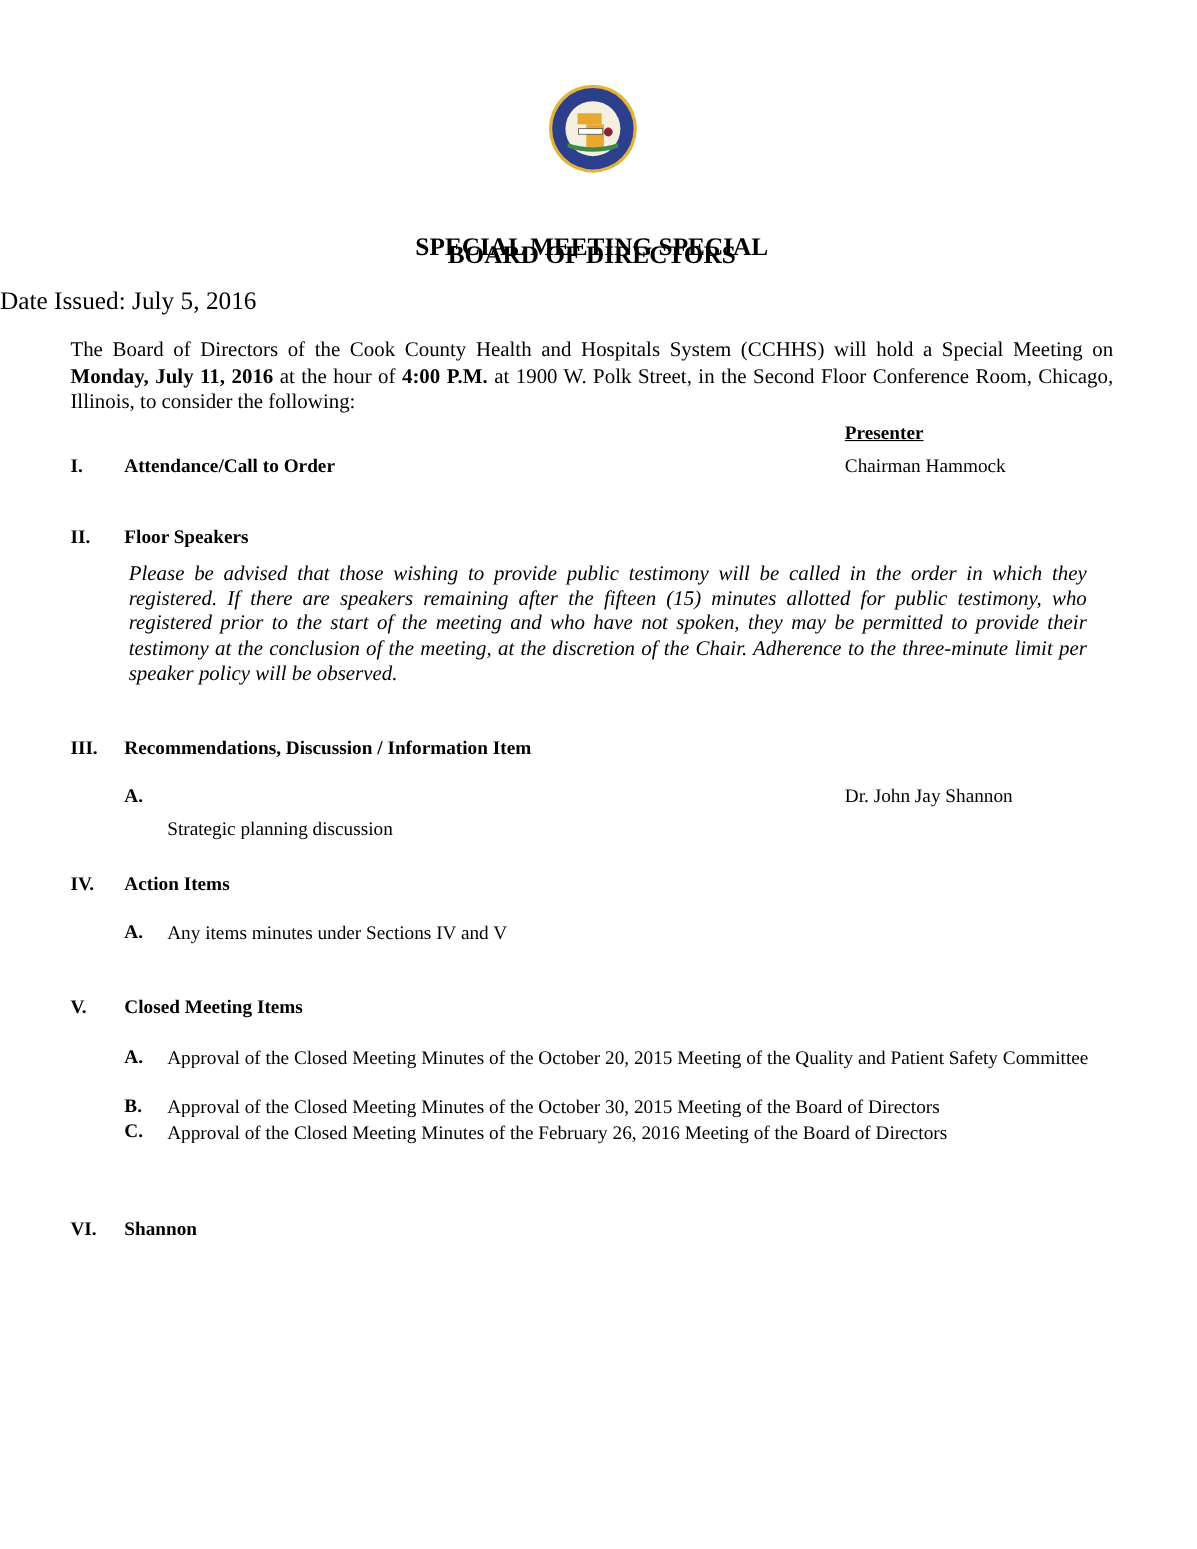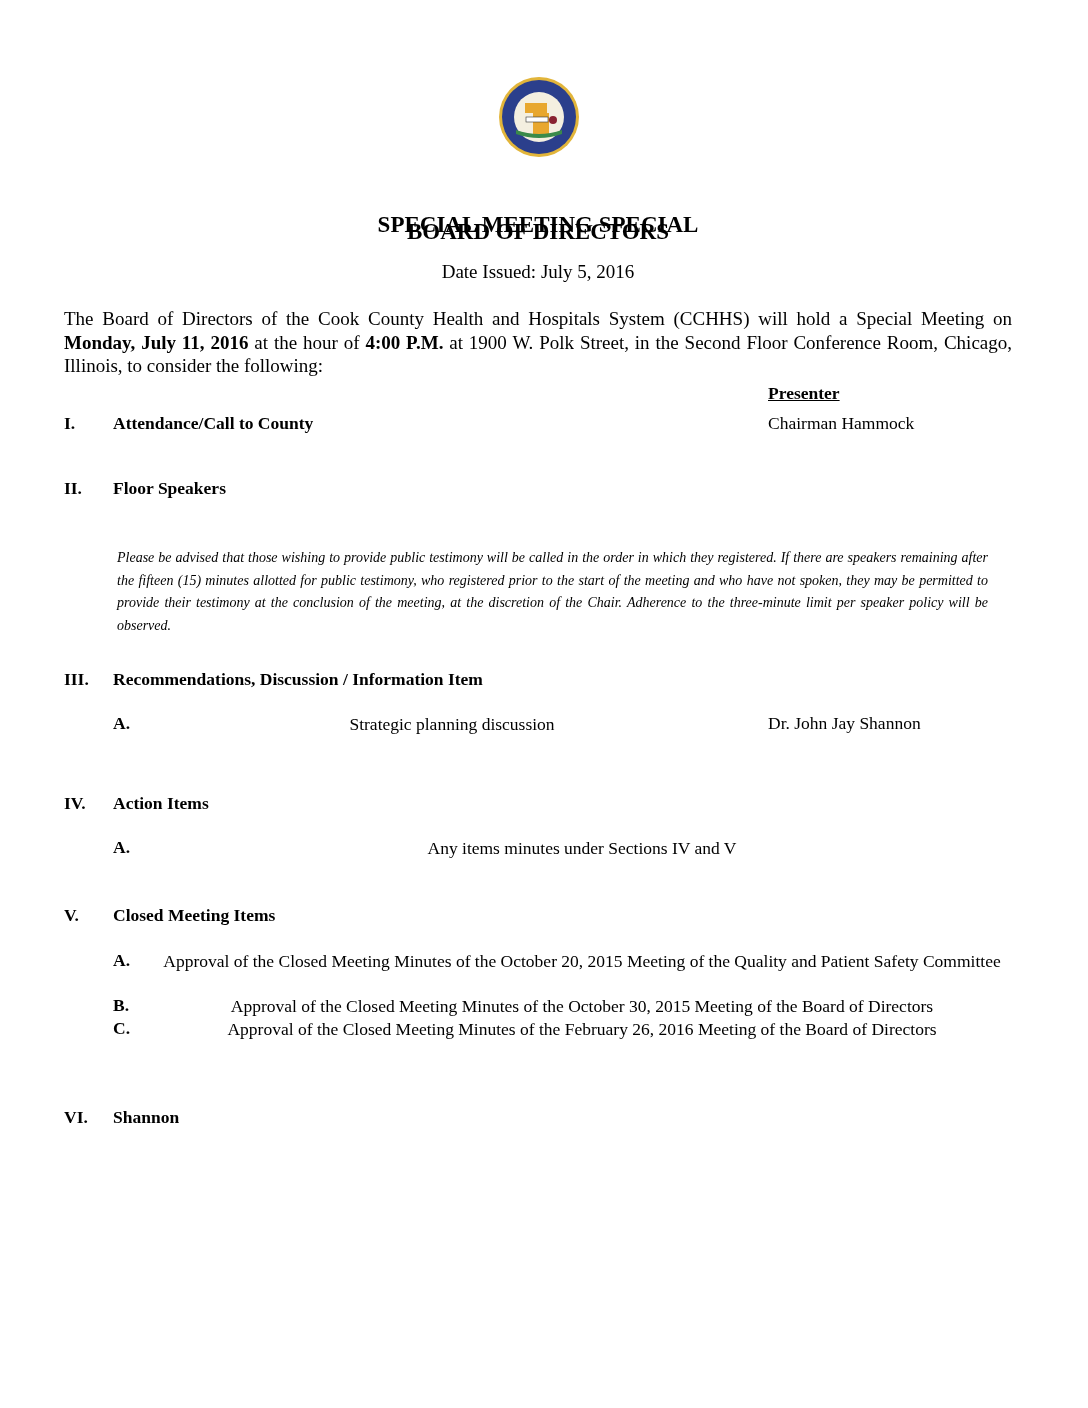--- a/index.html
+++ b/index.html
@@ -1,32 +1,32 @@
 <!DOCTYPE html>
 <html><head>
 <meta charset="utf-8">
 <style>
   html, body { margin: 0; padding: 0; background: #ffffff; }
   body {
     width: 1088px; height: 1408px; position: relative; overflow: hidden;
     font-family: "Liberation Serif", "DejaVu Serif", serif;
     color: #000; font-size: 17.5px;
   }
-  .abs { position: absolute; text-align: center; }
+  .abs { position: absolute; }
   .seal { left: 498px; top: 76px; width: 82px; height: 82px; }
   .title { left: 0; width: 1076px; text-align: center; font-weight: bold; font-size: 23px; line-height: 29px; }
   .t1 { top: 181px; margin-top: 36px; }
   .t2 { top: 210px; }
-  .issued { left: 0; width: 1076px; top: 261px; text-align: center; font-size: 19px; }
+  .issued { left: 0; width: 1076px; top: 261px; text-align: left; font-size: 23px; }
   .intro { left: 64px; width: 948px; top: 307px; line-height: 23.5px; text-align: justify; font-size: 19px; }
   .presenter-hdr { left: 768px; top: 383px; font-weight: bold; text-decoration: underline; }
   .sec-num { left: 64px; font-weight: bold; }
   .sec-title { left: 113px; font-weight: bold; }
   .presenter { left: 768px; }
-  .italic-para { left: 117px; width: 871px; top: 511px; font-style: italic; line-height: 22.7px; text-align: justify; font-size: 14px; margin-top: 36px; }
+  .italic-para { left: 117px; width: 871px; top: 511px; font-style: italic; line-height: 22.7px; text-align: justify; font-size: 19px; }
   .item-letter { left: 113px; font-weight: bold; }
   .item-text { left: 152px; width: 860px; line-height: 22.5px; }
 </style>
 </head>
 <body>
 
 <div class="abs seal">
   <svg width="82" height="82" viewBox="0 0 82 82">
     <circle cx="41" cy="41" r="40" fill="#e2b53a"></circle>
     <circle cx="41" cy="41" r="37" fill="#2b3f8c"></circle>
@@ -43,31 +43,31 @@
 <div class="abs title t2">SPECIAL MEETING SPECIAL</div>
 <div class="abs issued">Date Issued: July 5, 2016</div>
 
 <div class="abs intro">
   <span>The Board of Directors of the Cook County Health and Hospitals System (CCHHS) will hold a Special Meeting on </span><b>Monday, July 11, 2016</b><span> at the hour of </span><b>4:00 P.M.</b><span> at 1900 W. Polk Street, in the Second Floor Conference Room, Chicago, Illinois, to consider the following:</span>
 </div>
 
 <div class="abs presenter-hdr">Presenter</div>
 
 <div class="abs sec-num" style="top:413px">I.</div>
-<div class="abs sec-title" style="top:413px">Attendance/Call to County</div>
+<div class="abs sec-title" style="top:413px">Attendance/Call to Order</div>
 <div class="abs presenter" style="top:413px">Chairman Hammock</div>
 
 <div class="abs sec-num" style="top:478px">II.</div>
 <div class="abs sec-title" style="top:478px">Floor Speakers</div>
 <div class="abs italic-para">Please be advised that those wishing to provide public testimony will be called in the order in which they registered.  If there are speakers remaining after the fifteen (15) minutes allotted for public testimony, who registered prior to the start of the meeting and who have not spoken, they may be permitted to provide their testimony at the conclusion of the meeting, at the discretion of the Chair.  Adherence to the three-minute limit per speaker policy will be observed.</div>
 
 <div class="abs sec-num" style="top:669px">III.</div>
 <div class="abs sec-title" style="top:669px">Recommendations, Discussion / Information Item</div>
 <div class="abs item-letter" style="top:713px">A.</div>
-<div class="abs item-text" style="top:713px; width:600px">Strategic planning discussion</div>
+<div class="abs item-text" style="top:742px; width:600px">Strategic planning discussion</div>
 <div class="abs presenter" style="top:713px">Dr. John Jay Shannon</div>
 
 <div class="abs sec-num" style="top:793px">IV.</div>
 <div class="abs sec-title" style="top:793px">Action Items</div>
 <div class="abs item-letter" style="top:837px">A.</div>
 <div class="abs item-text" style="top:837px">Any items minutes under Sections IV and V</div>
 
 <div class="abs sec-num" style="top:905px">V.</div>
 <div class="abs sec-title" style="top:905px">Closed Meeting Items</div>
 <div class="abs item-letter" style="top:950px">A.</div>

